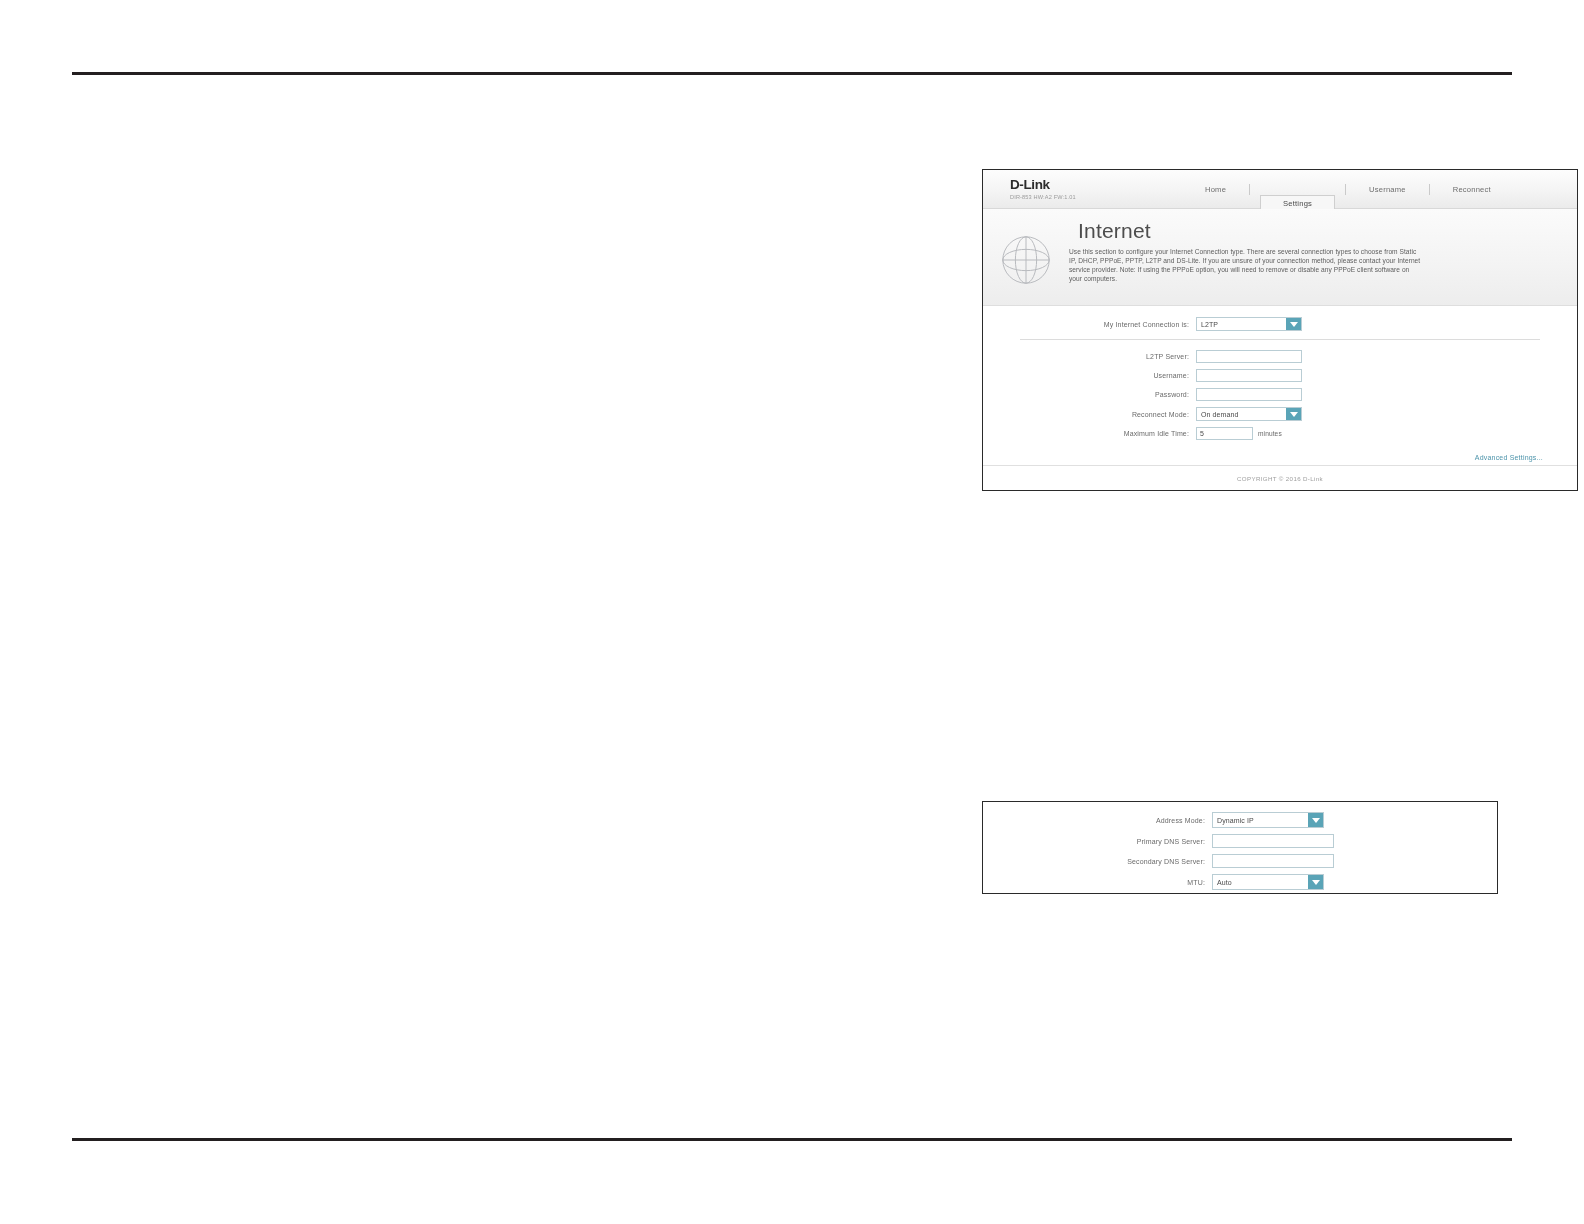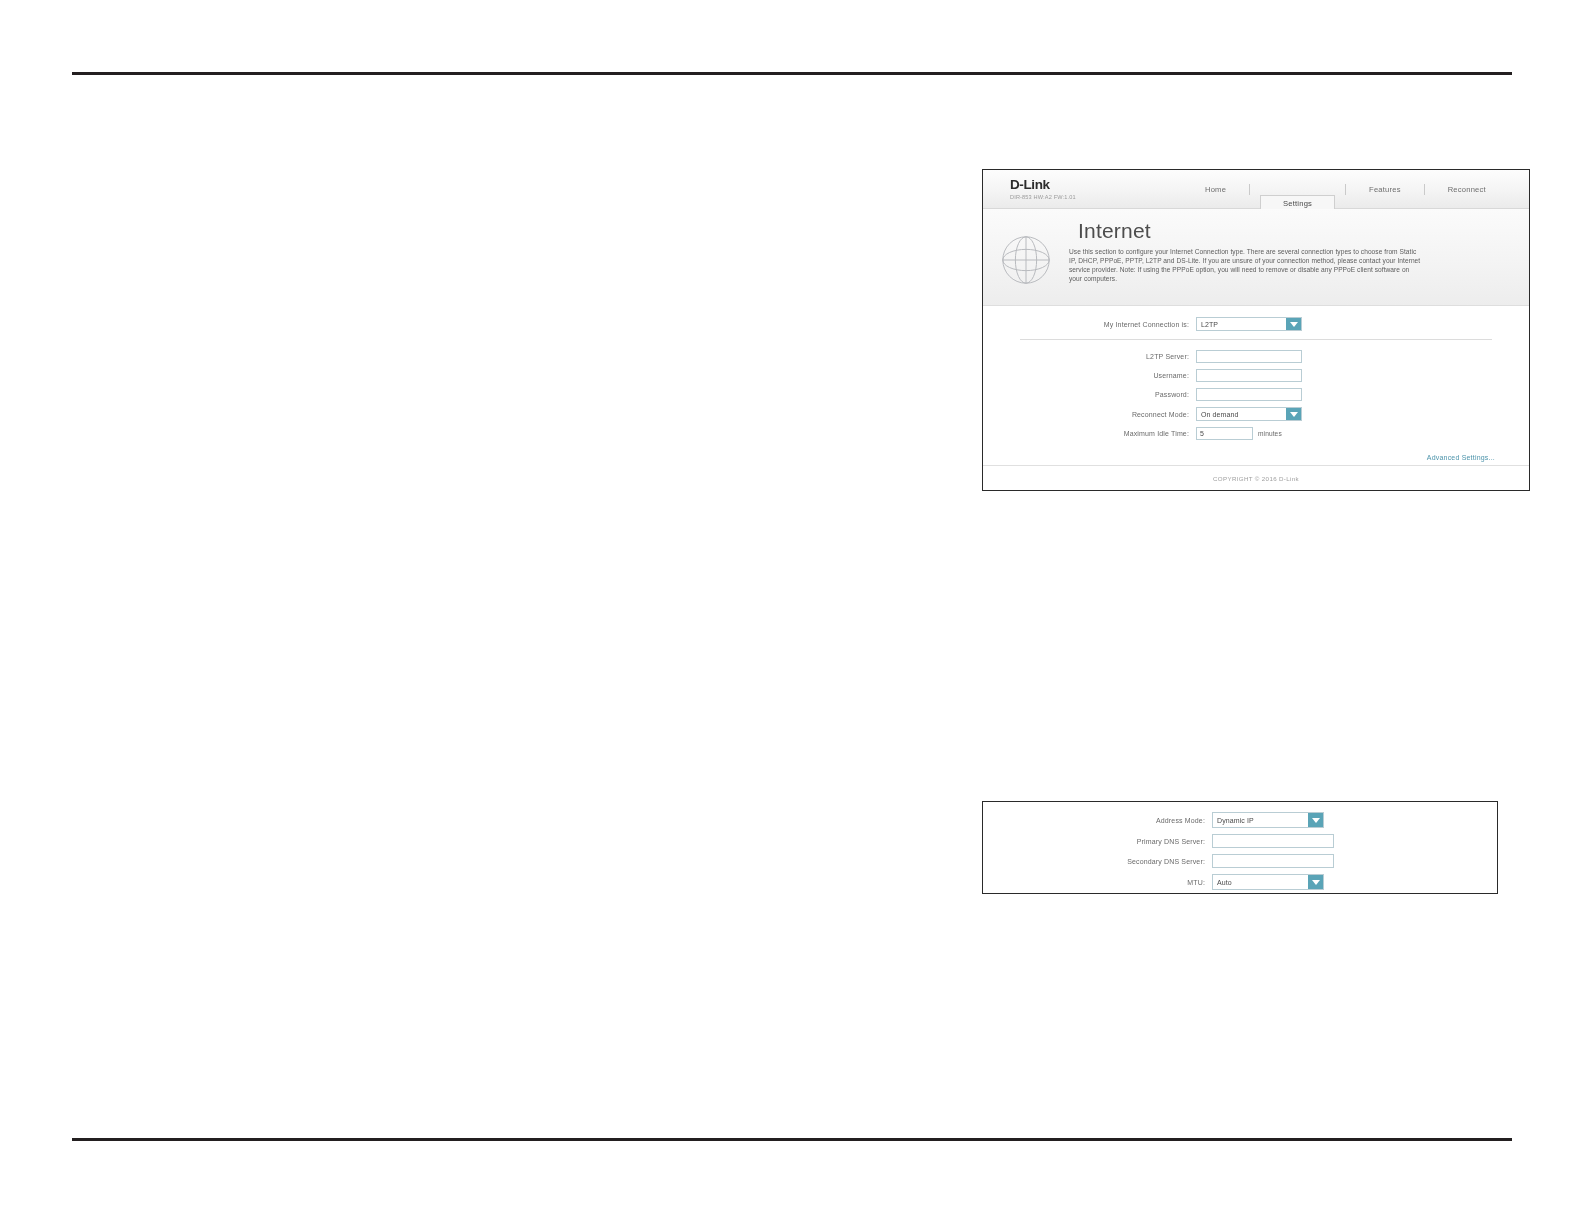--- a/index.html
+++ b/index.html
@@ -30,21 +30,21 @@
   .ui-panel {
     position: absolute;
     background: #ffffff;
     border: 1px solid #2a2a2a;
     box-sizing: border-box;
   }
 
   #panel-main {
     left: 982px;
     top: 169px;
-    width: 548px;
+    width: 596px;
     height: 322px;
   }
 
   #panel-advanced {
     left: 982px;
     top: 801px;
     width: 516px;
     height: 93px;
   }
 
@@ -301,21 +301,21 @@
   <div class="nav-bar">
     <div class="brand">
       <div class="brand-name">D-Link</div>
       <div class="brand-model">DIR-853 HW:A2 FW:1.01</div>
     </div>
     <div class="nav-items">
       <div class="nav-item">Home</div>
       <div class="nav-sep"></div>
       <div class="nav-item active">Settings</div>
       <div class="nav-sep"></div>
-      <div class="nav-item">Features</div>
+      <div class="nav-item">Username</div>
       <div class="nav-sep"></div>
       <div class="nav-item">Reconnect</div>
     </div>
   </div>
 
   <div class="hero">
     <div class="hero-icon">
       <svg width="58" height="58" viewBox="0 0 60 60" aria-hidden="true">
         <g fill="none" stroke="#b6b9bd" stroke-width="1">
           <circle cx="30" cy="30" r="24"></circle>

